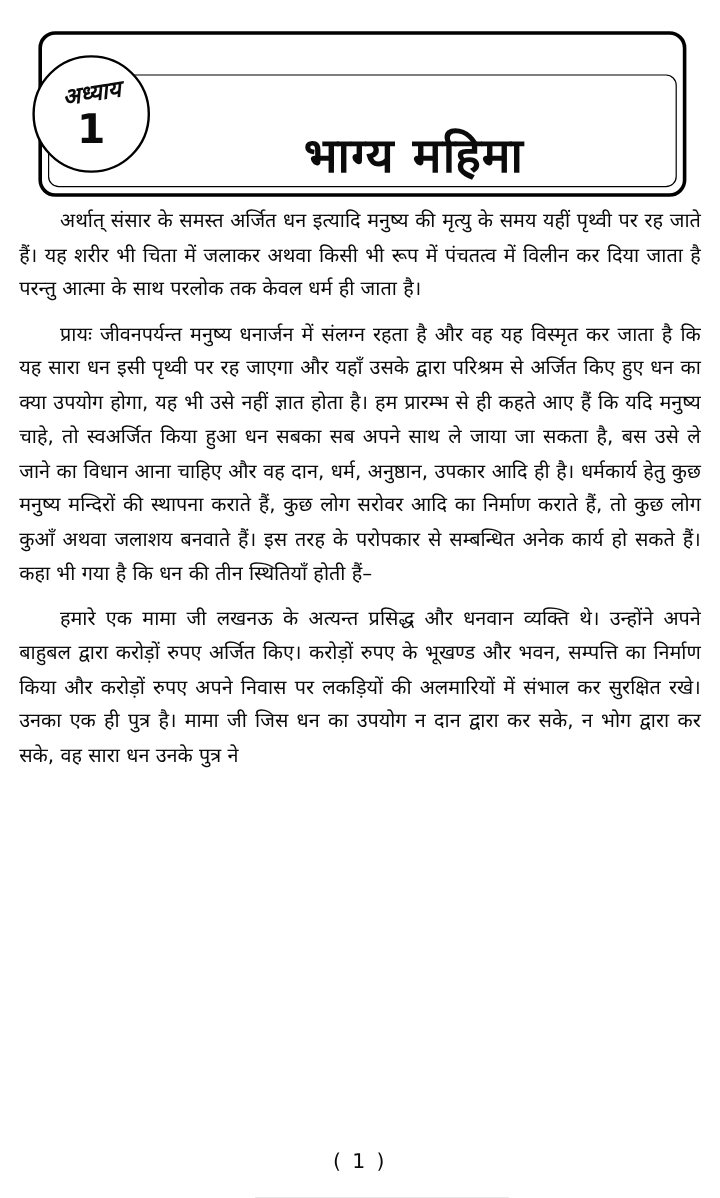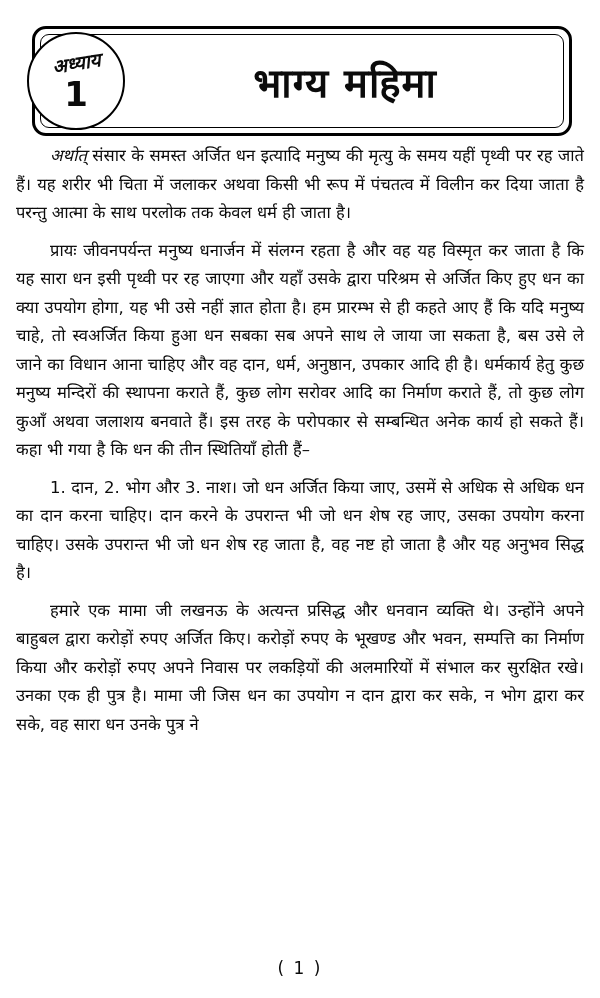--- a/index.html
+++ b/index.html
@@ -23,23 +23,24 @@
     border: 3px solid #000;
     border-radius: 14px;
     padding: 5px;
     position: relative;
   }
   .header-inner {
     border: 1.5px solid #000;
     border-radius: 9px;
     min-height: 94px;
     display: flex;
-    align-items: center;
+    align-items: flex-end;
     justify-content: center;
     padding-left: 86px;
+    margin-top: 28px;
   }
   .page-title {
     font-size: 40px;
     font-weight: bold;
     letter-spacing: 1px;
     white-space: nowrap;
   }
   .chapter-circle {
     position: absolute;
     left: -8px;
@@ -86,21 +87,21 @@
   .body-text {
     margin: 6px 0 0 0;
     font-size: 16.5px;
     line-height: 28.5px;
     text-align: justify;
   }
   .body-text p {
     text-indent: 34px;
     margin-bottom: 9px;
   }
-  .lead-italic { font-style: italic; }
+  .lead-italic { }
 
   
   .page-number {
     position: absolute;
     bottom: 20px;
     left: 0;
     right: 0;
     text-align: center;
     font-size: 17px;
     letter-spacing: 2px;
@@ -118,19 +119,18 @@
     </div>
     <div class="header-inner">
       <h1 class="page-title">भाग्य महिमा</h1>
     </div>
   </div>
 
 
   <div class="body-text">
     <p><span class="lead-italic">अर्थात्</span><span> संसार के समस्त अर्जित धन इत्यादि मनुष्य की मृत्यु के समय यहीं पृथ्वी पर रह जाते हैं। यह शरीर भी चिता में जलाकर अथवा किसी भी रूप में पंचतत्व में विलीन कर दिया जाता है परन्तु आत्मा के साथ परलोक तक केवल धर्म ही जाता है।</span></p>
     <p>प्रायः जीवनपर्यन्त मनुष्य धनार्जन में संलग्न रहता है और वह यह विस्मृत कर जाता है कि यह सारा धन इसी पृथ्वी पर रह जाएगा और यहाँ उसके द्वारा परिश्रम से अर्जित किए हुए धन का क्या उपयोग होगा, यह भी उसे नहीं ज्ञात होता है। हम प्रारम्भ से ही कहते आए हैं कि यदि मनुष्य चाहे, तो स्वअर्जित किया हुआ धन सबका सब अपने साथ ले जाया जा सकता है, बस उसे ले जाने का विधान आना चाहिए और वह दान, धर्म, अनुष्ठान, उपकार आदि ही है। धर्मकार्य हेतु कुछ मनुष्य मन्दिरों की स्थापना कराते हैं, कुछ लोग सरोवर आदि का निर्माण कराते हैं, तो कुछ लोग कुआँ अथवा जलाशय बनवाते हैं। इस तरह के परोपकार से सम्बन्धित अनेक कार्य हो सकते हैं। कहा भी गया है कि धन की तीन स्थितियाँ होती हैं–</p>
-    <p>1. दान, 2. भोग और 3. नाश। जो धन अर्जित किया जाए, उसमें से अधिक से अधिक धन का दान करना चाहिए। दान करने के उपरान्त भी जो धन शेष रह जाए, उसका उपयोग करना चाहिए। उसके उपरान्त भी जो धन शेष रह जाता है, वह नष्ट हो जाता है और यह अनुभव सिद्ध है।</p>
     <p>हमारे एक मामा जी लखनऊ के अत्यन्त प्रसिद्ध और धनवान व्यक्ति थे। उन्होंने अपने बाहुबल द्वारा करोड़ों रुपए अर्जित किए। करोड़ों रुपए के भूखण्ड और भवन, सम्पत्ति का निर्माण किया और करोड़ों रुपए अपने निवास पर लकड़ियों की अलमारियों में संभाल कर सुरक्षित रखे। उनका एक ही पुत्र है। मामा जी जिस धन का उपयोग न दान द्वारा कर सके, न भोग द्वारा कर सके, वह सारा धन उनके पुत्र ने</p>
   </div>
 
   <div class="page-number">( 1 )</div>
 
 </div>
 
 </body></html>

